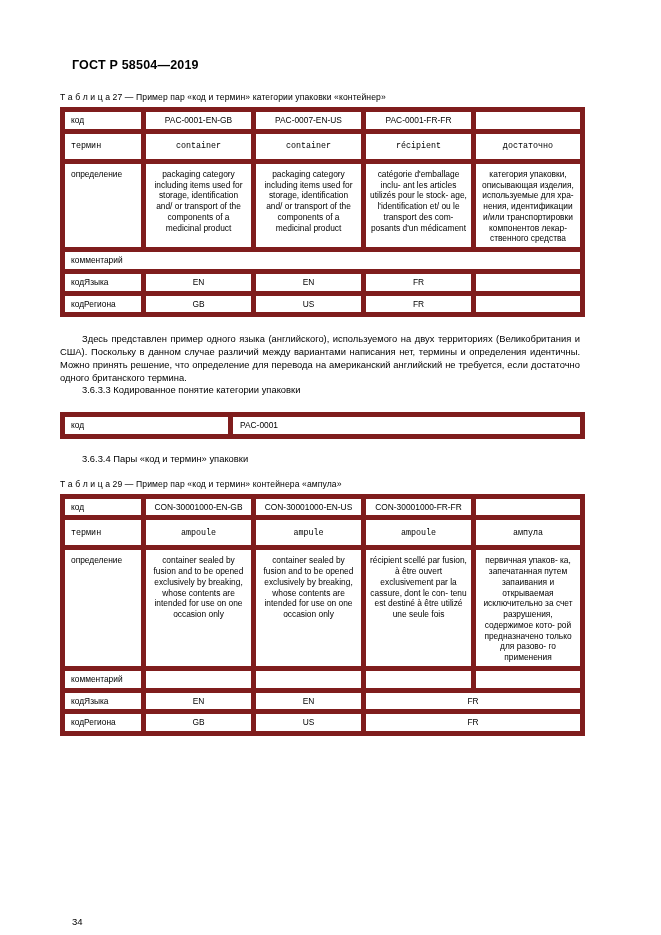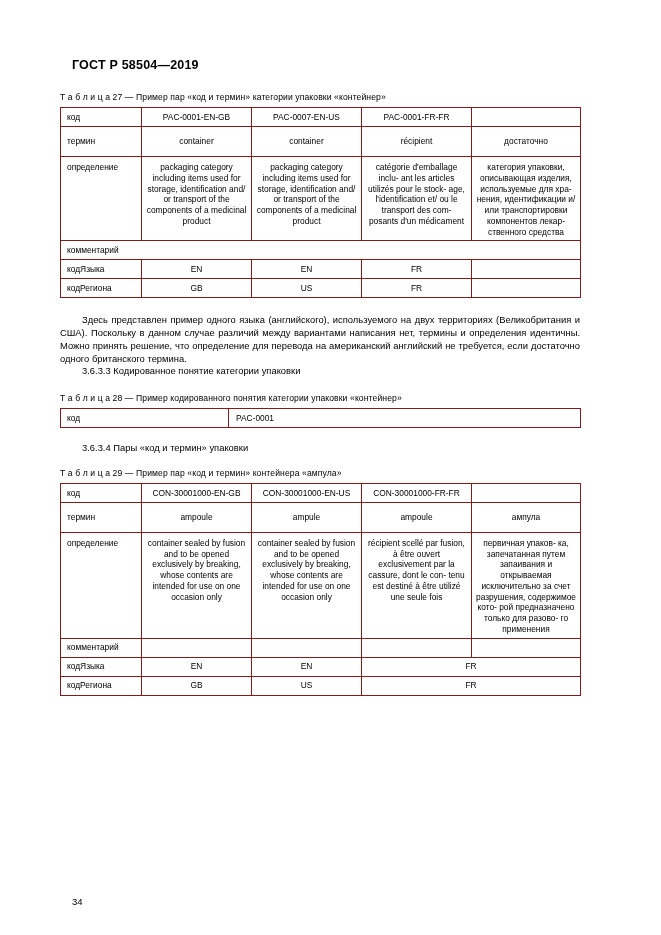--- a/index.html
+++ b/index.html
@@ -41,21 +41,21 @@
     margin: 0 0 5px 0;
     letter-spacing: 0.1px;
     white-space: nowrap;
   }
   table {
     border-collapse: collapse;
     width: 520px;
     table-layout: fixed;
   }
   table td {
-    border: 1px solid #7f1d1d;
+    border: 5px solid #7f1d1d;
     font-size: 8.4px;
     line-height: 1.28;
     padding: 3px 4px;
     vertical-align: middle;
     word-wrap: break-word;
   }
   td.label {
     text-align: left;
     padding-left: 6px;
   }
@@ -64,38 +64,38 @@
   }
   td.vtop {
     vertical-align: top;
     padding-top: 5px;
   }
   td.valnleft {
     text-align: left;
     padding-left: 7px;
   }
   .rowh { height: 19px; }
-  .rowt { height: 30px; }
+  .rowt { height: 30px; font-family: Liberation Mono, monospace; }
   .rowc { height: 19px; }
   p.body {
     font-size: 9.4px;
     line-height: 1.36;
     margin: 0;
     text-align: justify;
     text-indent: 22px;
     hyphens: manual;
   }
   .block-gap-1 { height: 16px; }
   .block-gap-2 { height: 15px; }
   .block-gap-3 { height: 14px; }
   .block-gap-4 { height: 13px; }
   .page-number {
     position: absolute;
     left: 72px;
-    top: 896px;
+    top: 916px;
     font-size: 9.5px;
   }
 </style>
 </head>
 <body>
 
 <div class="page">
 
   <div class="header-title">ГОСТ Р 58504—2019</div>
 
@@ -152,21 +152,20 @@
       </tbody>
     </table>
 
     <div class="block-gap-1"></div>
 
     <p class="body">Здесь представлен пример одного языка (английского), используемого на двух территориях (Великобритания и США). Поскольку в данном случае различий между вариантами написания нет, термины и определения идентичны. Можно принять решение, что определение для перевода на американский английский не требуется, если достаточно одного британского термина.</p>
     <p class="body">3.6.3.3 Кодированное понятие категории упаковки</p>
 
     <div class="block-gap-2"></div>
 
-    <div class="table-caption">Т а б л и ц а  28 — Пример кодированного понятия категории упаковки «контейнер»</div>
     <table>
       <colgroup>
         <col style="width:168px">
         <col style="width:352px">
       </colgroup>
       <tbody>
         <tr class="rowh">
           <td class="label">код</td>
           <td class="valnleft">PAC-0001</td>
         </tr>

